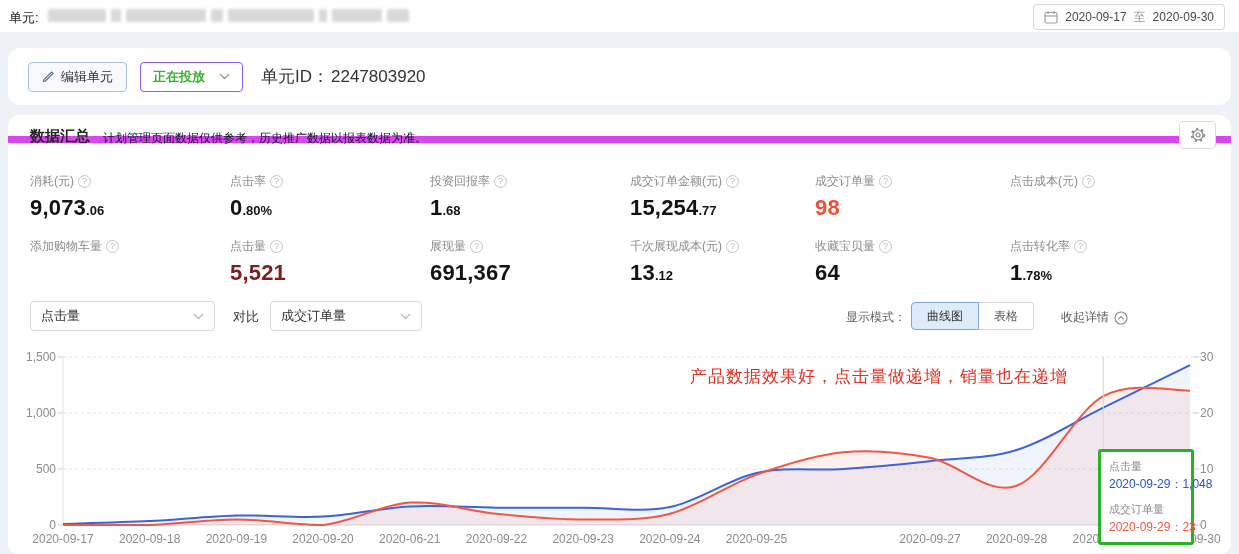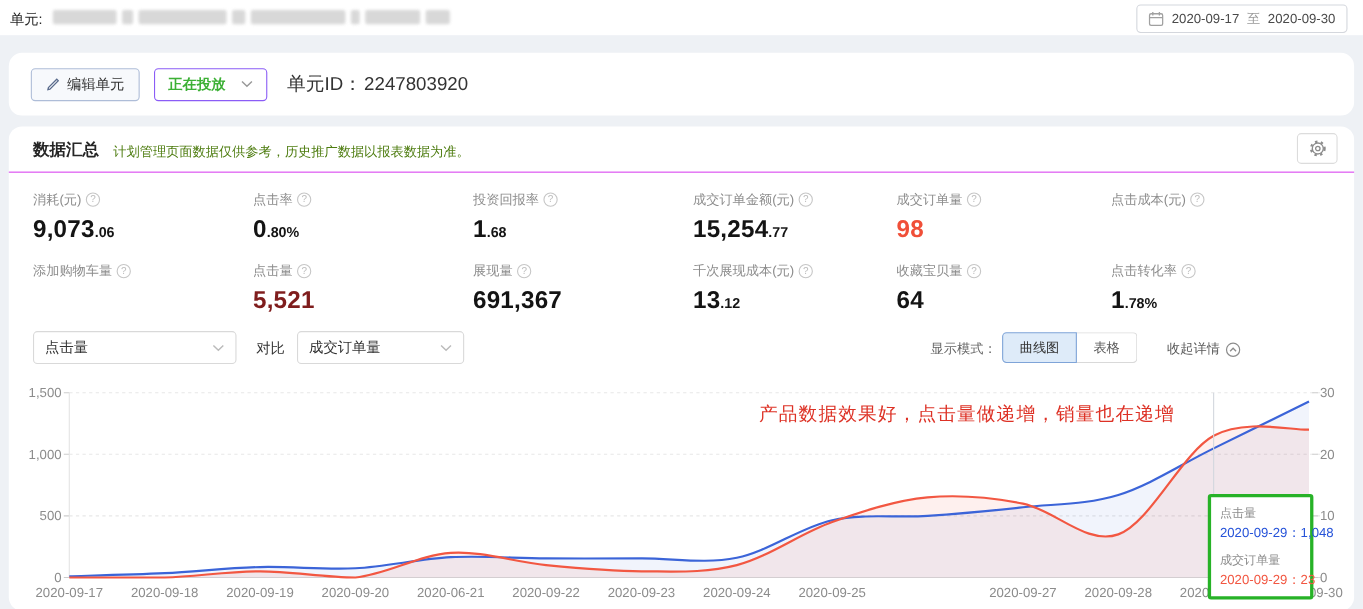--- a/index.html
+++ b/index.html
@@ -19,23 +19,23 @@
   .panel { position:absolute; background:#fff; border-radius:12px; }
   .panel-a { left:8px; top:48px; width:1223px; height:57px; }
   .panel-a-inner { display:flex; align-items:center; height:100%; padding-left:20px; }
   .btn-edit { display:flex; align-items:center; gap:6px; height:30px; padding:0 13px; background:#f7f9fc; border:1px solid #aebdd8; border-radius:4px; font-size:13px; color:#333; cursor:pointer; }
   .status-select { display:flex; align-items:center; gap:14px; height:30px; padding:0 12px; margin-left:13px; background:#fff; border:1px solid #8b5cf6; border-radius:4px; cursor:pointer; }
   .status-select .txt { font-size:13px; color:#3cb035; font-weight:bold; }
   .unit-id { margin-left:18px; font-size:17px; color:#333; }
   .unit-id b { font-weight:normal; margin-left:2px; }
 
   .panel-b { left:8px; top:115px; width:1223px; height:440px; }
-  .pb-header { position:absolute; left:0; top:0; width:100%; height:42px; border-bottom:1px solid #d946ef; }
+  .pb-header { position:absolute; left:0; top:0; width:100%; height:28px; border-bottom:7px solid #d946ef; }
   .pb-title { position:absolute; left:22px; top:12px; font-size:15px; font-weight:bold; color:#262626; }
-  .pb-note { position:absolute; left:95px; top:15px; font-size:12px; color:#4d7c0f; }
+  .pb-note { position:absolute; left:95px; top:15px; font-size:12px; color:#0f172a; }
   .gear-btn { position:absolute; right:15px; top:6px; width:37px; height:28px; border:1px solid #dcdcdc; border-radius:4px; background:#fff; display:flex; align-items:center; justify-content:center; cursor:pointer; }
 
   .metrics { position:absolute; left:22px; top:58px; width:1190px; display:grid; grid-template-columns:200px 200px 200px 185px 195px 1fr; row-gap:17px; }
   .metric .lab { display:flex; align-items:center; gap:4px; font-size:12px; color:#8c8c8c; }
   .qmark { display:inline-block; width:13px; height:13px; border:1px solid #c6c6c6; border-radius:50%; color:#bcbcbc; font-size:9px; line-height:11px; text-align:center; }
   .metric .val { margin-top:5px; font-weight:bold; color:#141414; }
   .metric .main { font-size:22px; letter-spacing:.2px; }
   .metric .sub { font-size:13px; }
   .metric.red .main, .metric.red .sub { color:#f04f38; }
   .metric.blue .main, .metric.blue .sub { color:#7f1d1d; }

